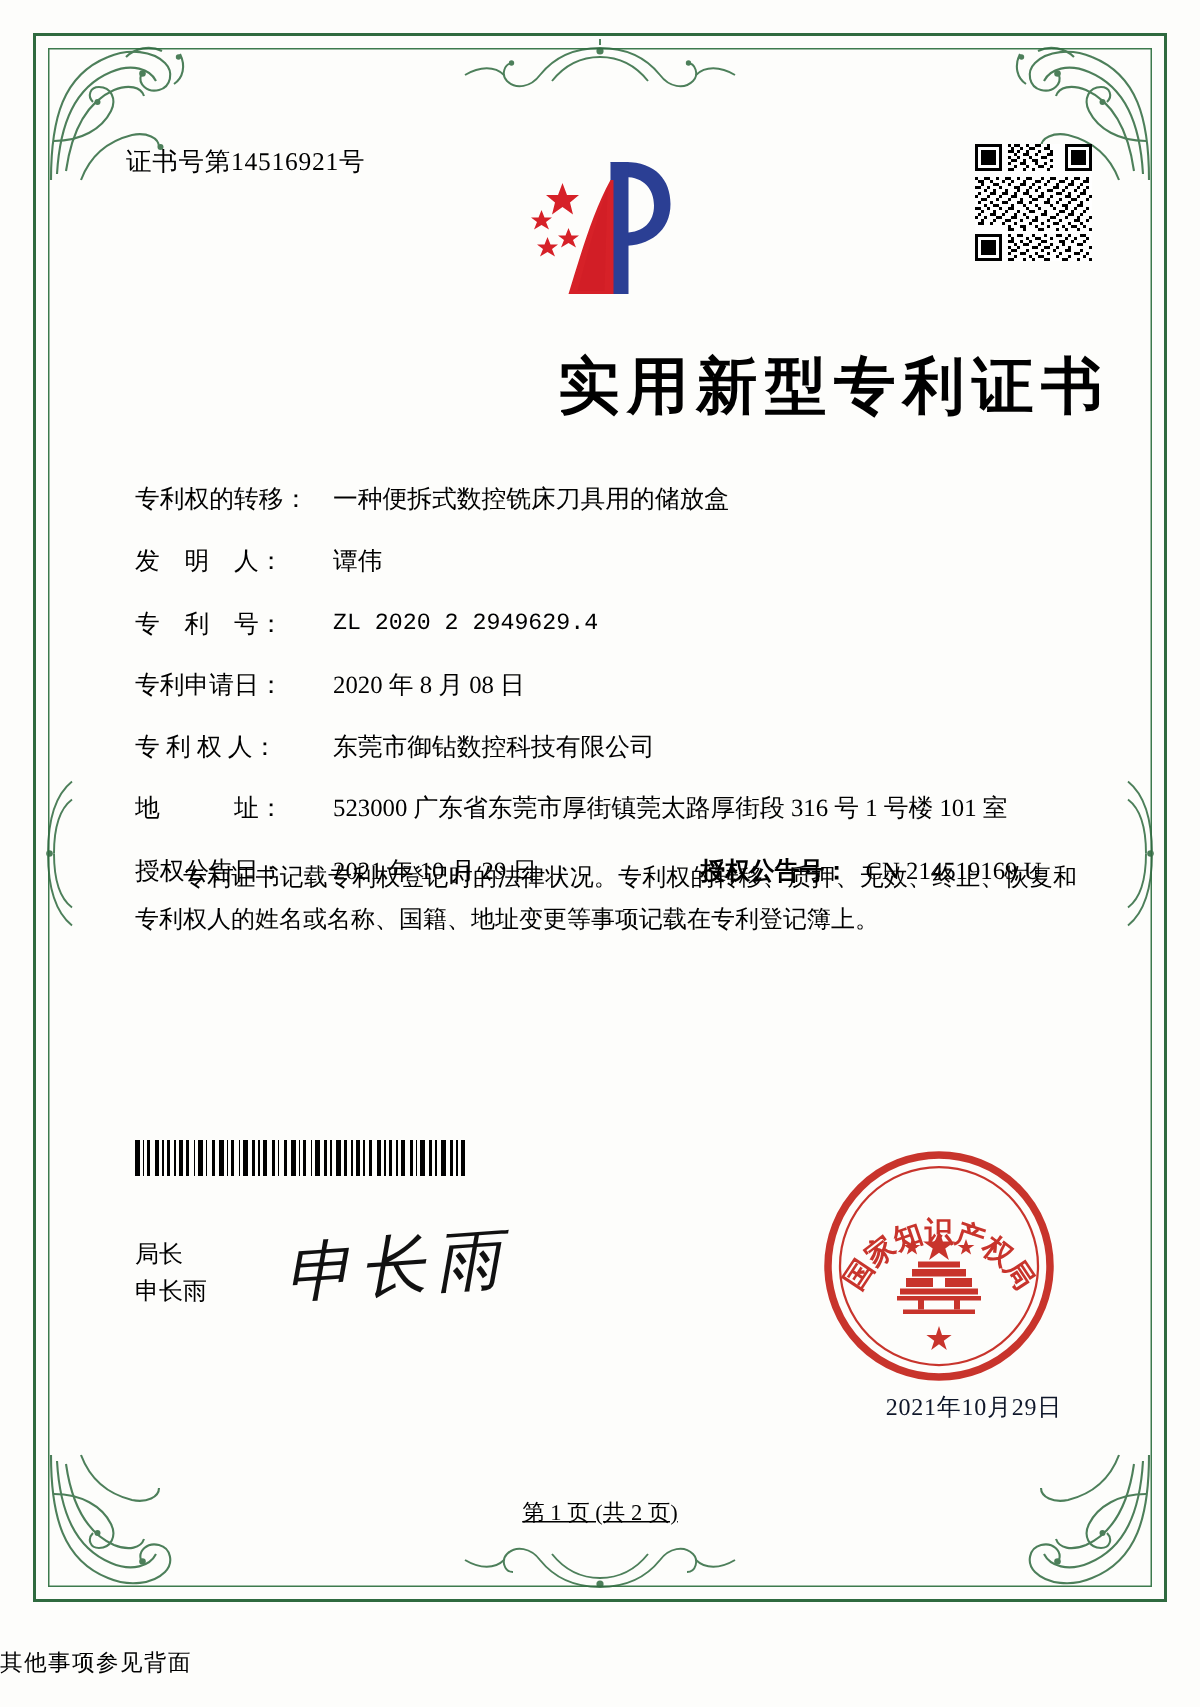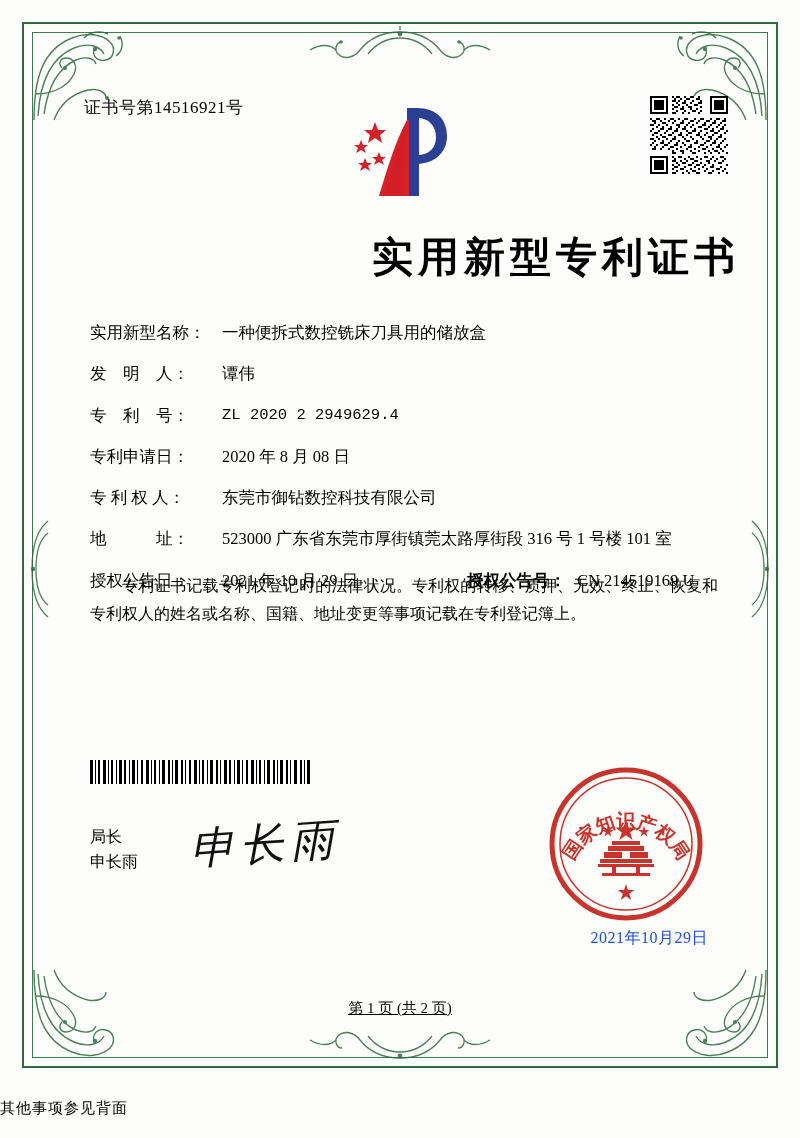--- a/index.html
+++ b/index.html
@@ -182,21 +182,21 @@
     right: 30px;
     top: 700px;
     width: 168px;
     height: 168px;
   }
   .seal-date {
     position: absolute;
     right: 32px;
     top: 868px;
     font-size: 16px;
-    color: #1d4ed8;
+    color: #0f172a;
     font-family: "Liberation Serif", serif;
     letter-spacing: .5px;
   }
 
   .page-no {
     position: absolute;
     left: 0;
     right: 0;
     bottom: 10px;
     text-align: center;
@@ -647,21 +647,21 @@
           <polygon points="44,52 46,57 51,57 47,60 49,65 44,62 39,65 41,60 37,57 42,57"></polygon>
         </g>
       </svg>
     </div>
 
     <div class="title">实用新型专利证书</div>
 
     <div class="fields">
 
       <div class="field-row">
-        <div class="fl">实用新型名称：</div>
+        <div class="fl">专利权的转移：</div>
         <div class="fv">一种便拆式数控铣床刀具用的储放盒</div>
       </div>
 
       <div class="field-row">
         <div class="fl">发　明　人：</div>
         <div class="fv">谭伟</div>
       </div>
 
       <div class="field-row">
         <div class="fl">专　利　号：</div>

